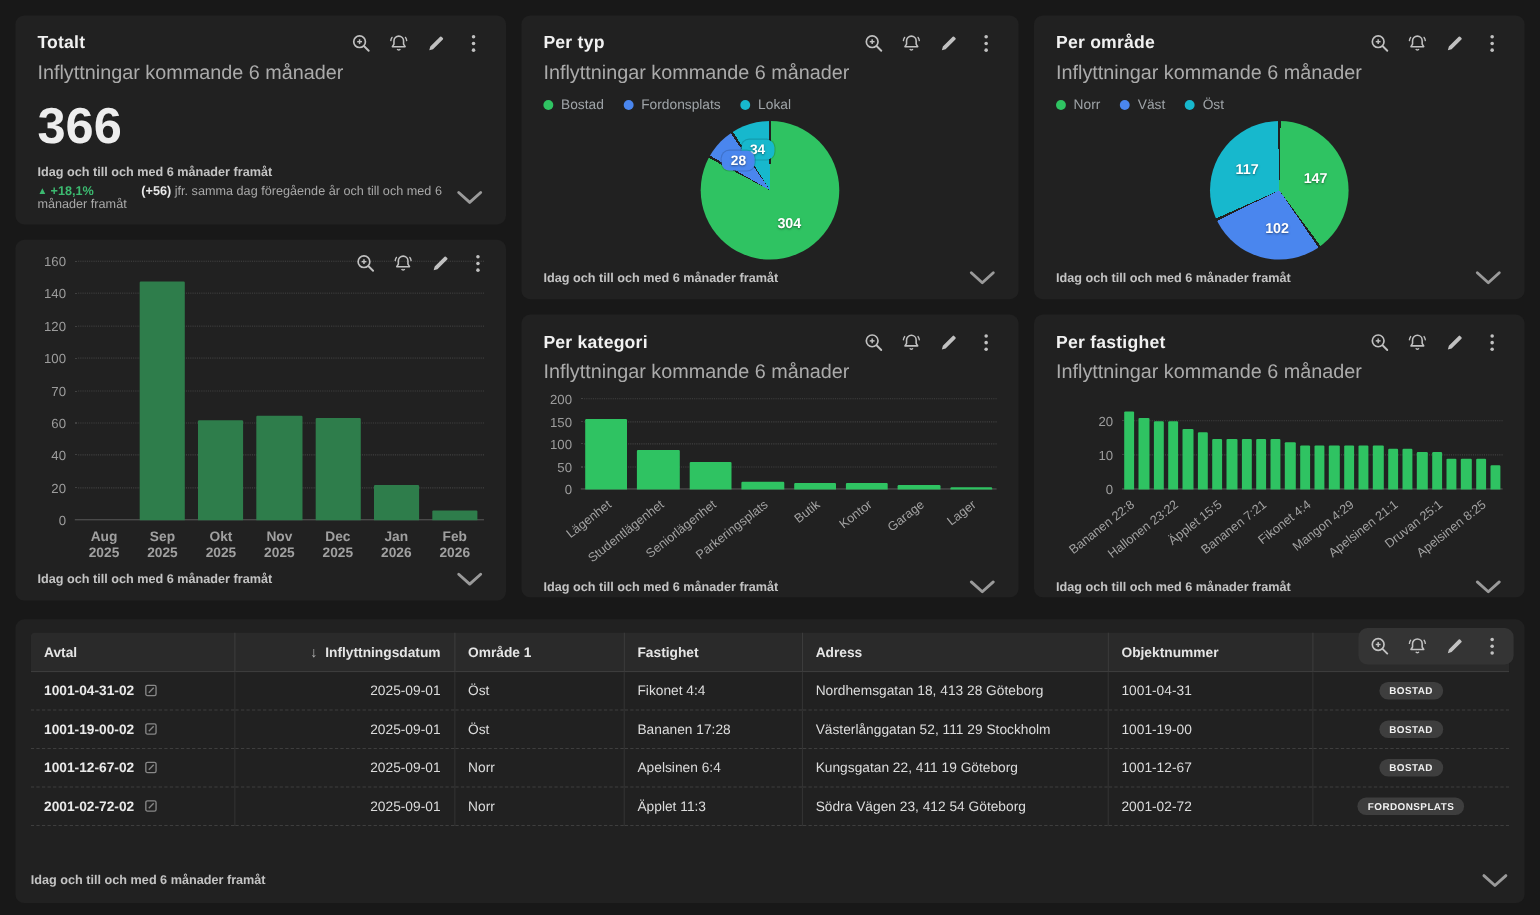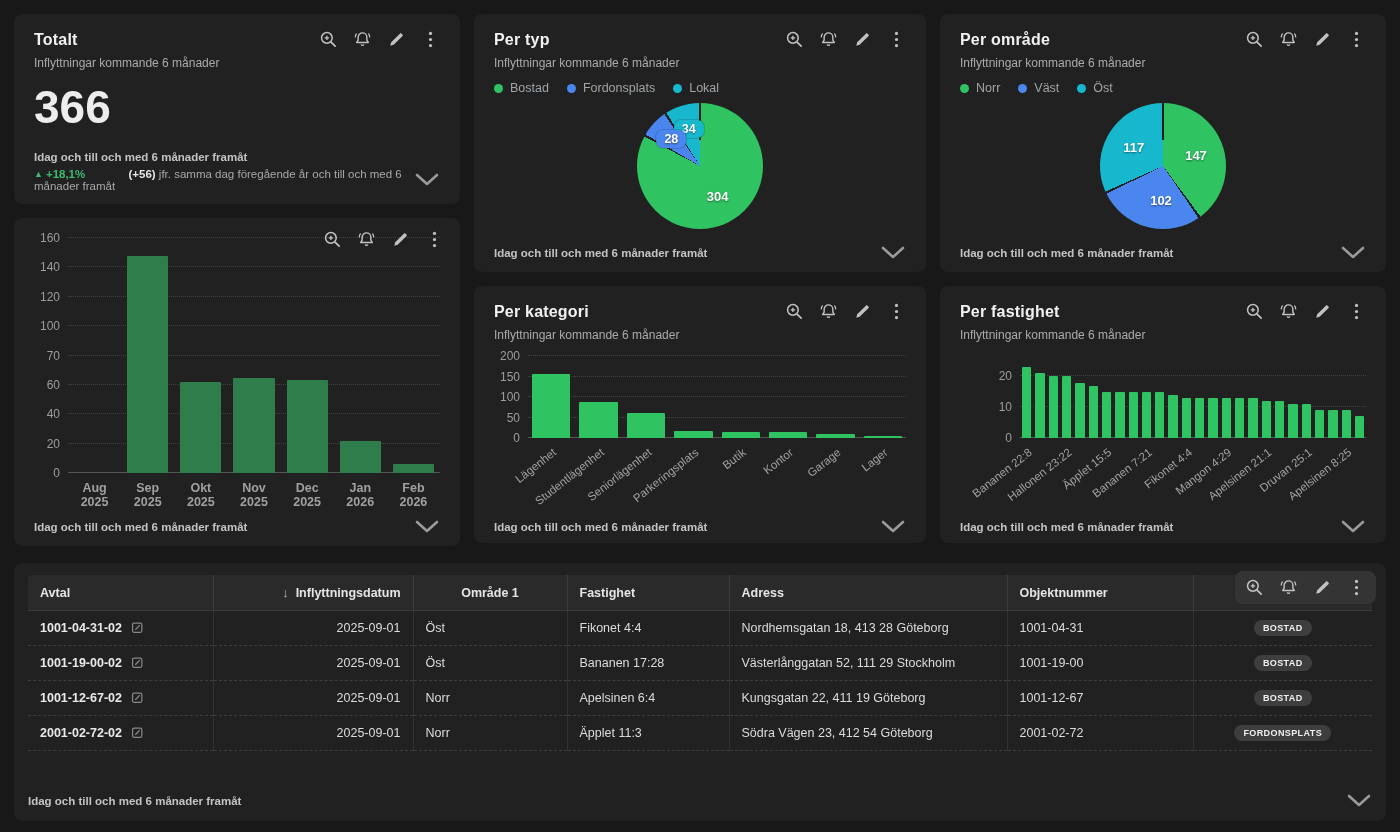--- a/index.html
+++ b/index.html
@@ -5,21 +5,21 @@
   html,body{margin:0;padding:0;width:1400px;height:832px;background:#181818;overflow:hidden;
     font-family:"Liberation Sans",sans-serif;color:#e6e6e6;}
   *{box-sizing:border-box;}
   .page{width:1400px;height:832px;padding:14px;}
   .top{display:grid;grid-template-columns:446px 452px 446px;gap:14px;align-items:start;}
   .col{display:flex;flex-direction:column;gap:14px;}
   .card{background:#212121;border-radius:8px;padding:16px 20px 12px;position:relative;
     display:flex;flex-direction:column;}
   .card-head{display:flex;align-items:center;justify-content:space-between;}
   .card-title{margin:0;font-size:16px;font-weight:700;color:#f1f1f1;letter-spacing:.2px;}
-  .card-sub{margin-top:7px;font-size:12px;color:#ababab;}
+  .card-sub{margin-top:7px;font-size:18px;color:#ababab;}
   .card-actions{display:flex;align-items:center;gap:15px;}
   .card-actions.abs{position:absolute;top:12px;right:16px;z-index:6;}
   .card-actions.bg{background:#343434;border-radius:8px;padding:7px 10px;top:8px;right:10px;}
   .act{display:inline-flex;cursor:pointer;opacity:.92;}
   .chev{margin-left:auto;display:inline-flex;cursor:pointer;}
   .card-foot{display:flex;align-items:center;margin-top:auto;padding-top:6px;}
   .foot-text{font-size:11.5px;font-weight:600;color:#c3c3c3;}
   
   .card-totalt{height:190px;}
   .big-number{margin-top:14px;font-size:46px;font-weight:700;color:#ededed;line-height:1;}
@@ -60,21 +60,21 @@
   
   .table-card{margin-top:17px;height:258px;padding:12px 14px 10px;}
   .table-clip{height:205px;overflow:hidden;border-radius:4px 4px 0 0;}
   table{width:100%;border-collapse:collapse;table-layout:fixed;}
   thead th{background:#2a2a2a;font-size:12.5px;font-weight:700;color:#e5e5e5;text-align:left;
     padding:10px 12px;border-right:1px solid #3c3c3c;border-bottom:1px solid #3c3c3c;cursor:pointer;}
   thead th:last-child{border-right:none;}
   td{font-size:12.5px;color:#dcdcdc;padding:9px 12px;border-right:1px solid #323232;
     border-bottom:1px dashed #3e3e3e;white-space:nowrap;overflow:hidden;}
   td:last-child{border-right:none;}
-  th:nth-child(1){width:185px;} th:nth-child(2){width:200px;} th:nth-child(3){width:154px;text-align:center;}
+  th:nth-child(1){width:185px;} th:nth-child(2){width:200px;} th:nth-child(3){width:154px;}
   th:nth-child(4){width:162px;} th:nth-child(5){width:278px;} th:nth-child(6){width:186px;}
   th:nth-child(2),td:nth-child(2){text-align:right;}
   th:nth-child(7),td:nth-child(7){text-align:center;}
   td:nth-child(1){font-weight:700;color:#e9e9e9;}
   .sort-arrow{color:#b5b5b5;font-weight:400;margin-right:7px;font-size:13px;}
   .badge{display:inline-block;background:#3e3e3e;color:#f0f0f0;font-size:9px;font-weight:700;
     letter-spacing:.4px;padding:3px 9px;border-radius:9px;}
   .cell-icon{margin-left:9px;vertical-align:-2px;opacity:.85;cursor:pointer;}
   .table-card .card-foot{margin-top:8px;}
 </style>

